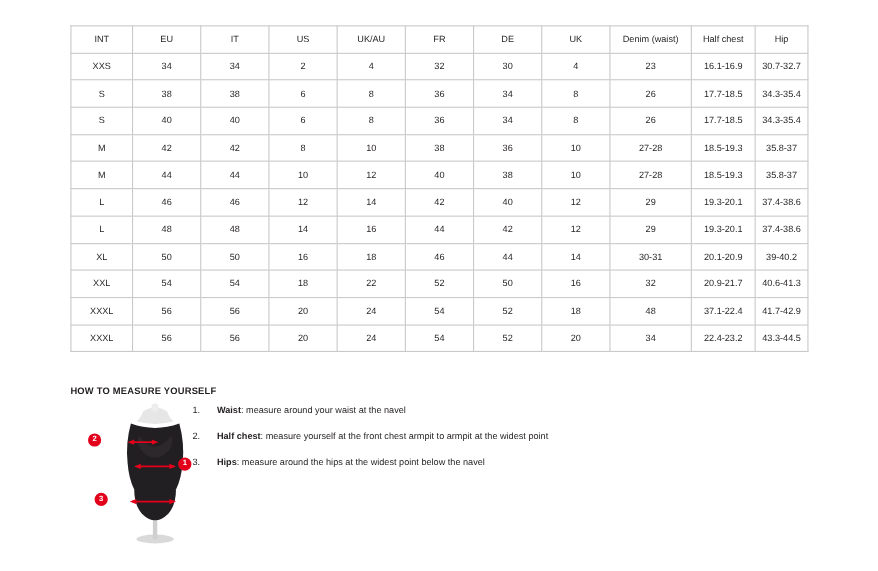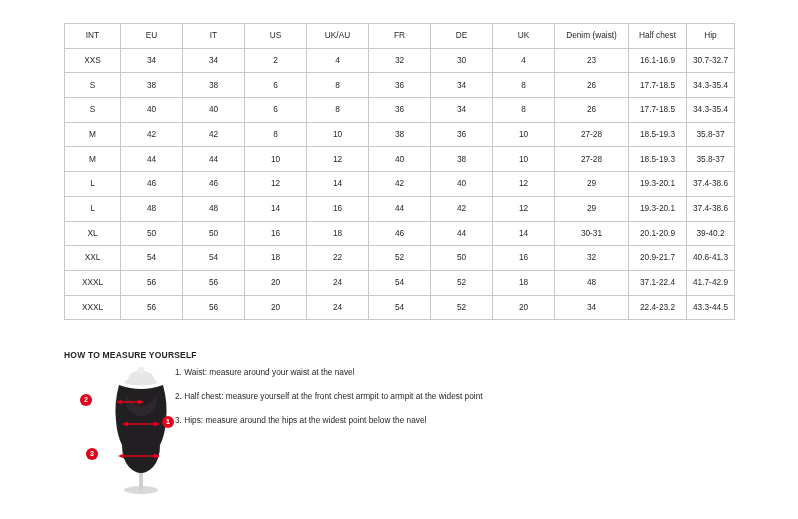--- a/index.html
+++ b/index.html
@@ -83,21 +83,22 @@
     top: 368px;
     width: 560px;
   }
   .instructions .line {
     font-size: 8.3px;
     line-height: 1.2;
     margin-bottom: 14px;
     color: #231f20;
   }
   .instructions .line b {
-    font-weight: normal;
+    font-weight: bold;
+    margin-left: 13px;
   }
   .num-badge {
     position: absolute;
     width: 12px;
     height: 12px;
     border-radius: 50%;
     background: #e2001a;
     color: #ffffff;
     font-size: 7px;
     line-height: 12px;

